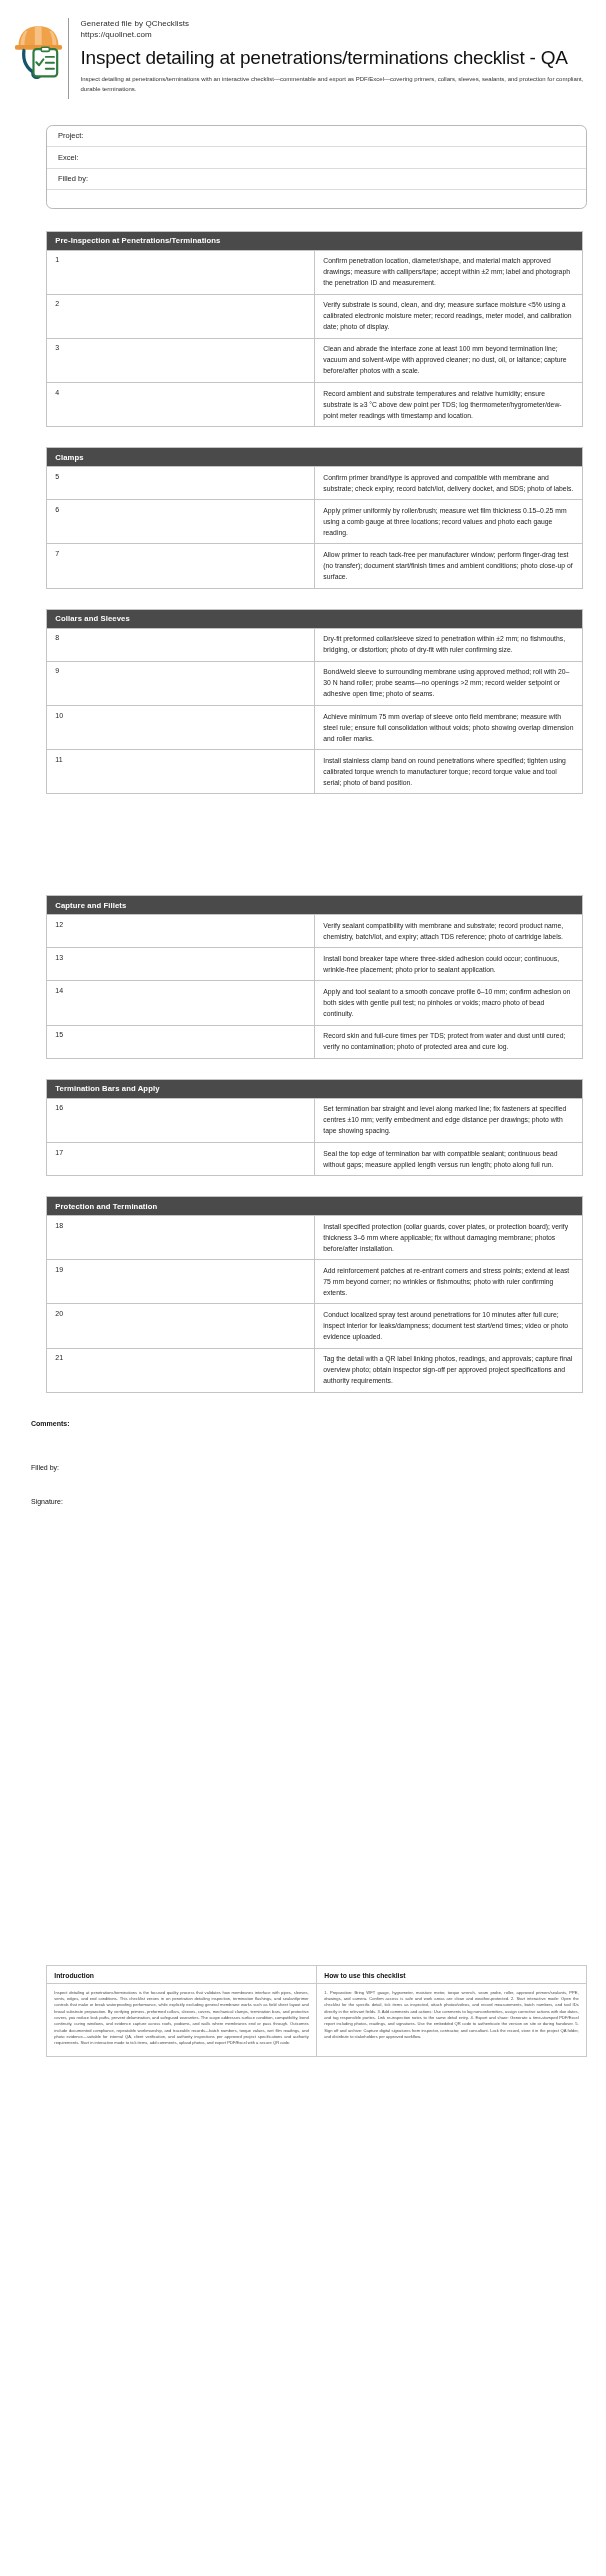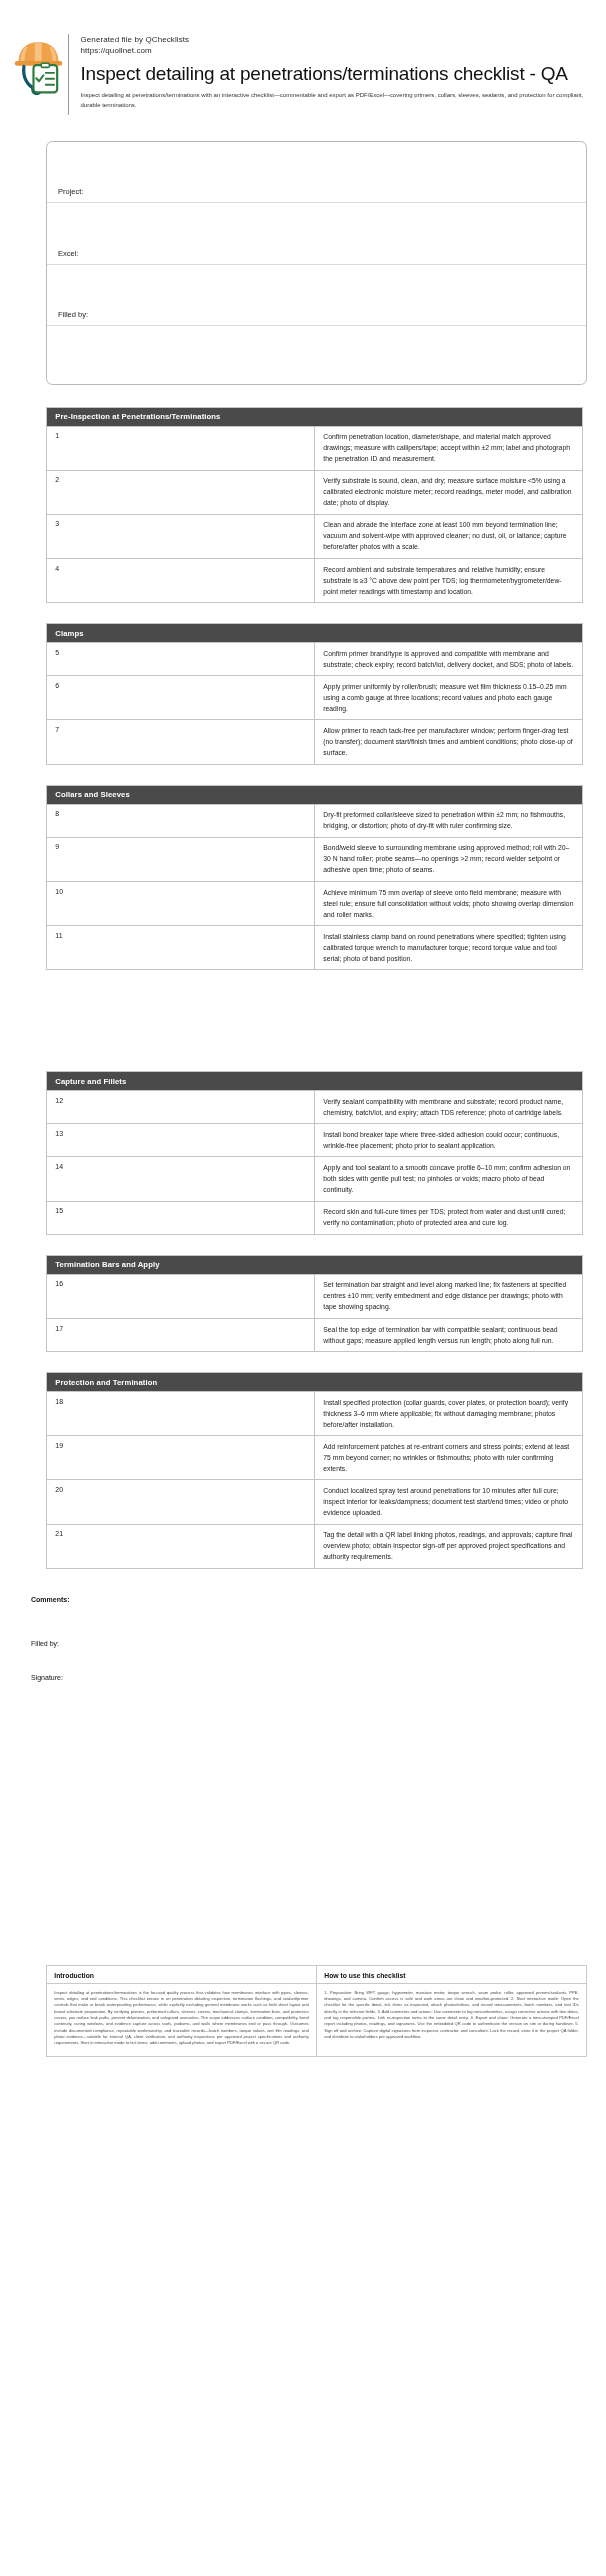--- a/index.html
+++ b/index.html
@@ -19,21 +19,21 @@
   .page {
     width: 607px;
     padding: 0;
     position: relative;
   }
 
   
   .header {
     display: flex;
     align-items: flex-start;
-    padding: 32px 13px 0 13px;
+    padding: 16px 13px 0 13px;
   }
   .logo-wrap {
     width: 51px;
     min-width: 51px;
     height: 55px;
     position: relative;
     margin-top: 5.5px;
   }
   .logo-svg { display: block; }
   .header-divider {
@@ -75,21 +75,20 @@
     background: #fff;
   }
   .meta-row {
     display: block;
     padding: 4.6px 9.2px 4.6px 11px;
     font-size: 7.5px;
     color: #1c1c1c;
     border-bottom: 0.9px solid #dcdcdc;
     min-height: 15.6px;
     line-height: 1.5;
-    margin-top: 40px;
   }
   .meta-row:last-child { border-bottom: none; min-height: 17.4px; }
 
   
   .section { margin: 0 24px 0 46px; }
   .section-spacer-sm { height: 20px; }
   .section-spacer-xl { height: 101px; }
 
   table.checklist {
     width: 100%;

